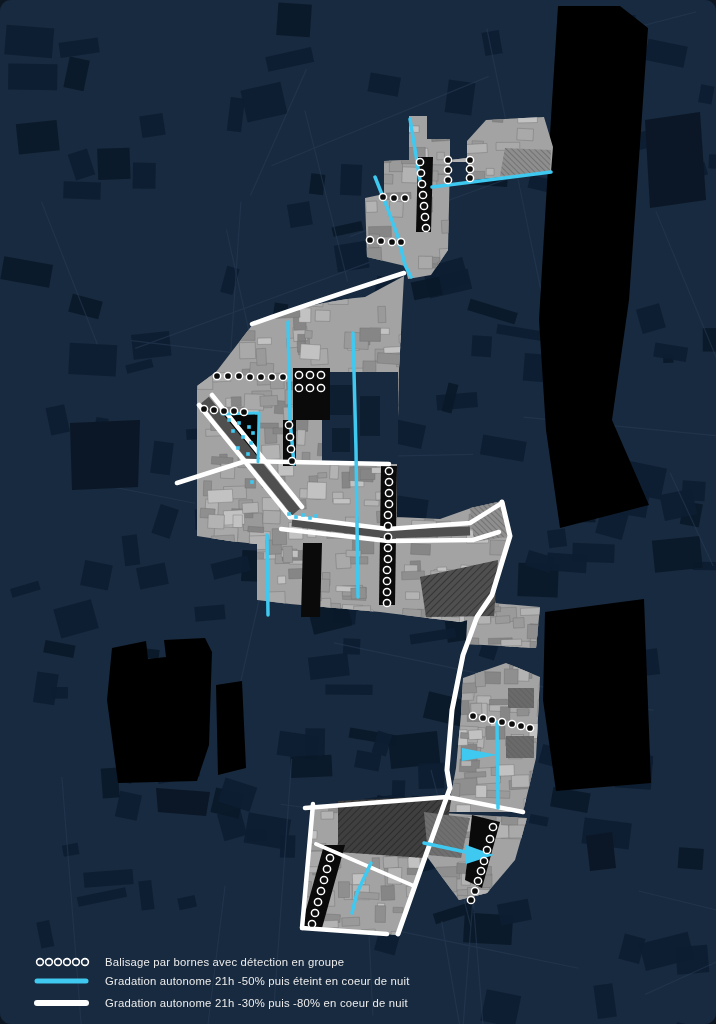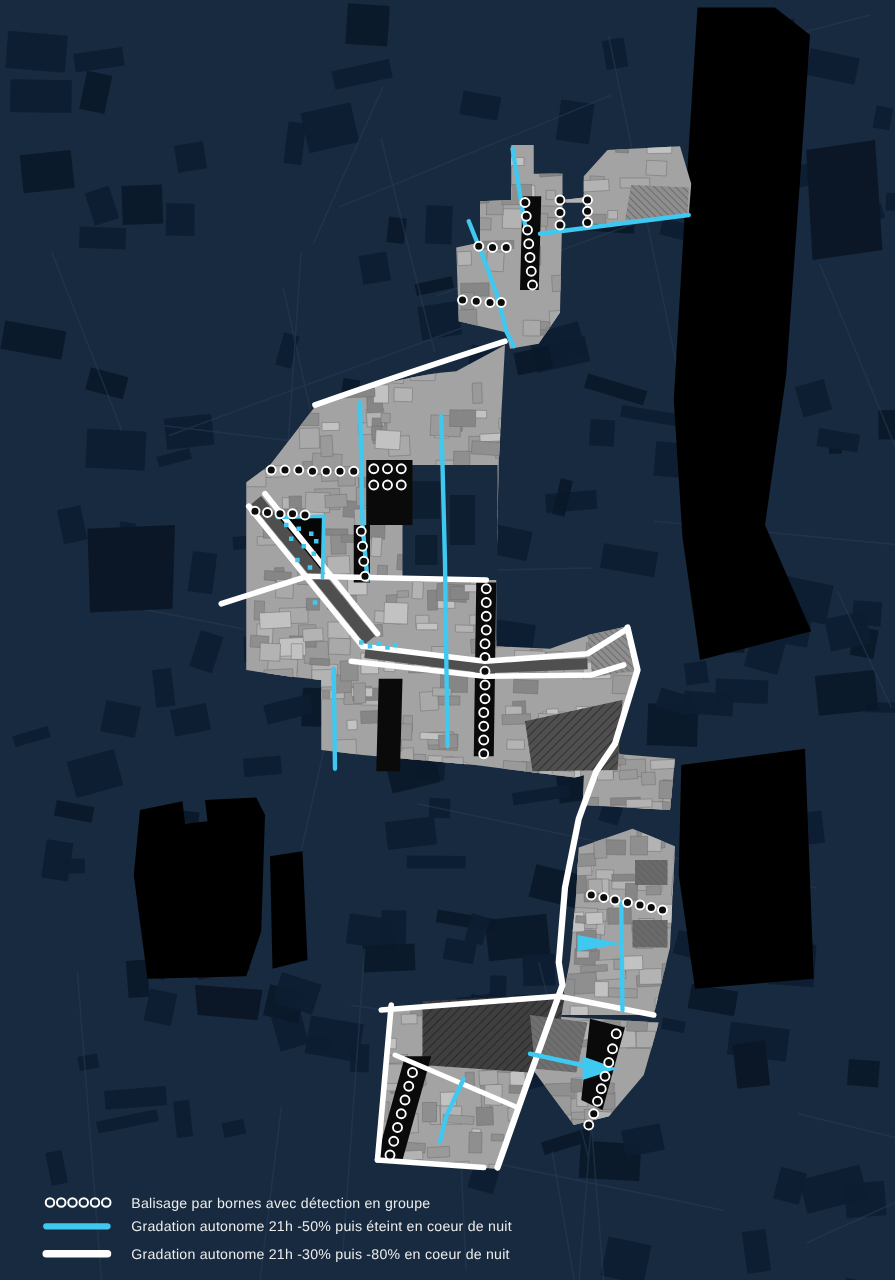--- a/index.html
+++ b/index.html
@@ -1,17 +1,17 @@
 <!DOCTYPE html>
 <html><head>
 <meta charset="utf-8">
 <style>
   html,body{margin:0;padding:0;background:#0d1722;}
   .stage{position:relative;width:716px;height:1024px;overflow:hidden;
-         font-family:"Liberation Sans",sans-serif;}
+         font-family:"Liberation Sans",sans-serif;border-radius:11px;}
   svg{display:block}
   .legend-label{font-family:"Liberation Sans",sans-serif;font-size:11.3px;letter-spacing:.2px;}
 </style>
 </head>
 <body>
 
 <div class="stage">
 <svg width="716" height="1024" viewBox="0 0 716 1024">
   <defs>
     <pattern id="hatchD" width="5" height="5" patternUnits="userSpaceOnUse" patternTransform="rotate(45)">

